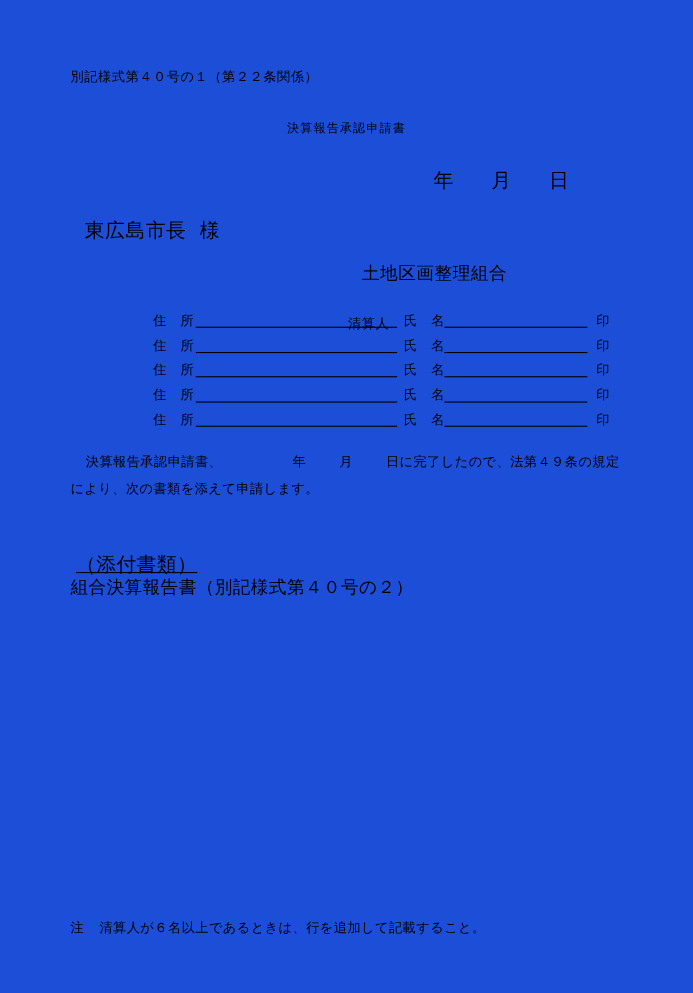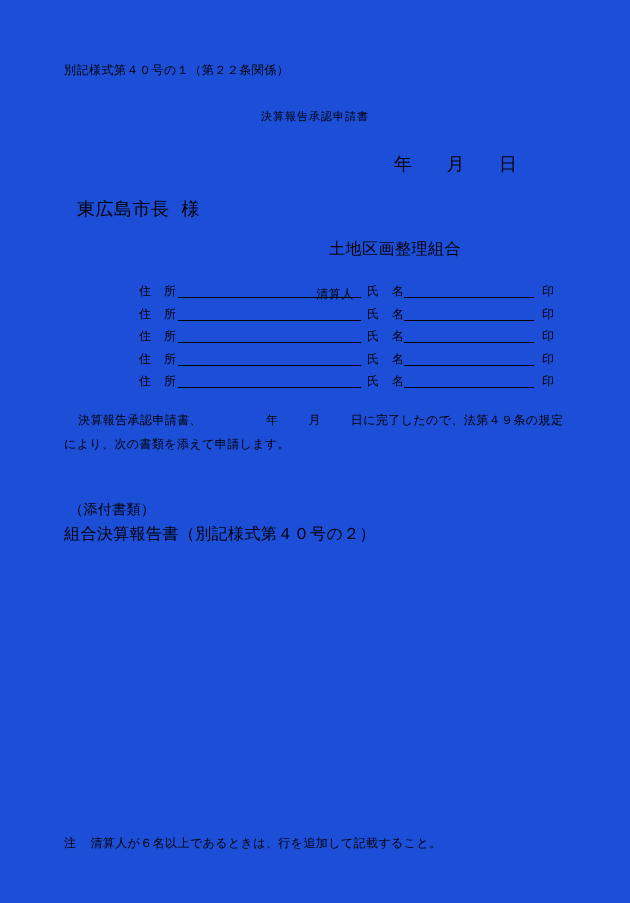--- a/index.html
+++ b/index.html
@@ -153,23 +153,24 @@
     width: 30px;
   }
   .body-para .blank-c {
     display: inline-block;
     width: 30px;
   }
   .attach-head {
     position: absolute;
     left: 0;
     top: 501px;
-    font-size: 14px;
+    font-size: 18px;
     letter-spacing: 0.4px;
     padding-left: 5px;
+    text-decoration: underline;
   }
   .attach-item {
     position: absolute;
     left: 0;
     top: 524px;
     font-size: 16px;
     letter-spacing: 0.4px;
   }
   .note {
     position: absolute;

